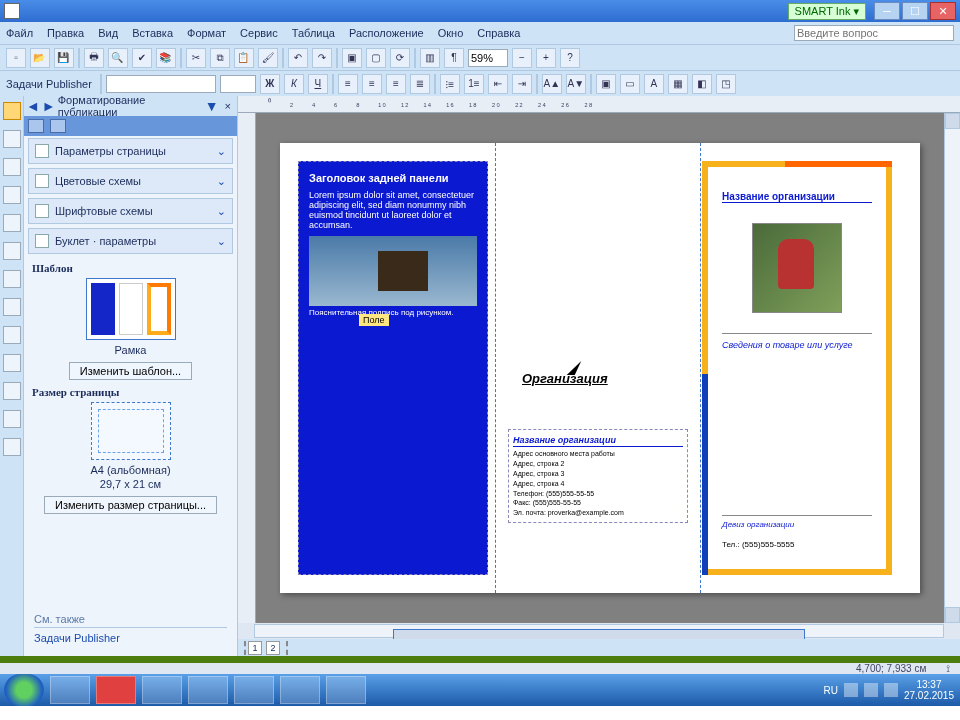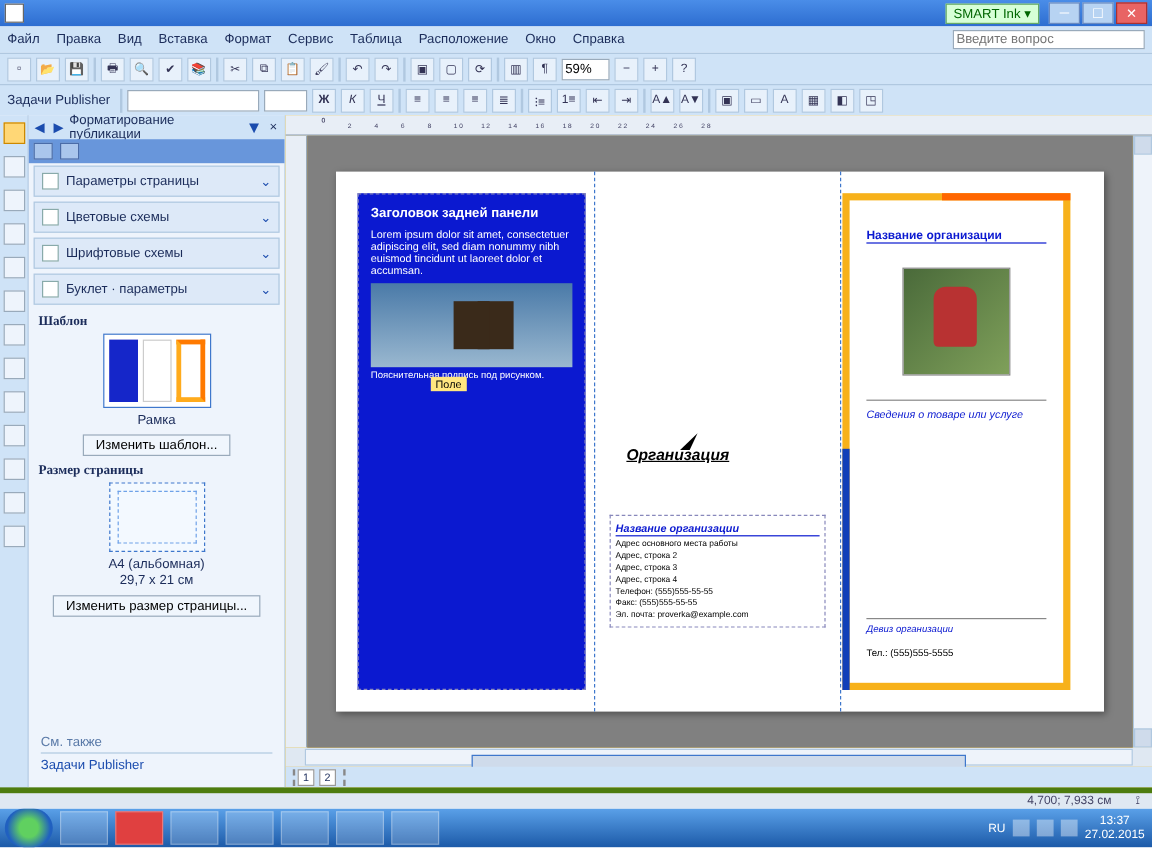--- a/index.html
+++ b/index.html
@@ -99,21 +99,21 @@
 .panel-c .motto { position:absolute; bottom:40px; left:14px; right:14px; border-top:1px solid #888; padding-top:4px; font-size:8px; font-style:italic; color:#0b19d0; }
 .panel-c .phone { position:absolute; bottom:20px; left:14px; font-size:8px; }
 
 
 .scroll-h { height:18px; background:#dfe8f2; display:flex; align-items:center; }
 .scroll-h .track { flex:1; height:14px; background:#eef3fa; border:1px solid #b0c8e0; margin:0 16px; }
 .scroll-h .thumb { height:100%; width:60%; background:#cfdbeb; }
 .botbar { height:18px; background:#cfe3f7; display:flex; align-items:center; font-size:10px; color:#1b2c5a; padding-left:4px; }
 .botbar .pgbox { width:14px; height:14px; background:#fff; border:1px solid #999; margin-right:4px; display:flex; align-items:center; justify-content:center; font-size:9px; }
 .botbar .sep { width:2px; height:14px; border-left:2px dashed #888; margin:0 2px; }
-.statusbar { height:18px; background:#dfe8f2; border-top:5px solid #4d7c0f; display:flex; align-items:center; font-size:10px; padding:0 10px; justify-content:flex-end; color:#446; }
+.statusbar { height:18px; background:#dfe8f2; border-top:7px solid #4d7c0f; display:flex; align-items:center; font-size:10px; padding:0 10px; justify-content:flex-end; color:#446; }
 .statusbar .st { margin-left:20px; }
 
 
 .taskbar { height:32px; background:linear-gradient(#5aa0e8,#1c5aa8); display:flex; align-items:center; position:relative; }
 .start { width:40px; height:32px; background:radial-gradient(circle,#60d060 30%,#2060c0 70%); border-radius:16px; margin-left:4px; }
 .tb-item { width:40px; height:28px; background:rgba(255,255,255,0.2); margin-left:6px; border:1px solid rgba(255,255,255,0.3); }
 .tb-sep { flex:1; }
 .tray { display:flex; align-items:center; gap:6px; padding-right:6px; color:#fff; font-size:10px; }
 .tray .tico { width:14px; height:14px; background:rgba(255,255,255,0.4); }
 .tray .clock { text-align:center; line-height:1.1; }

